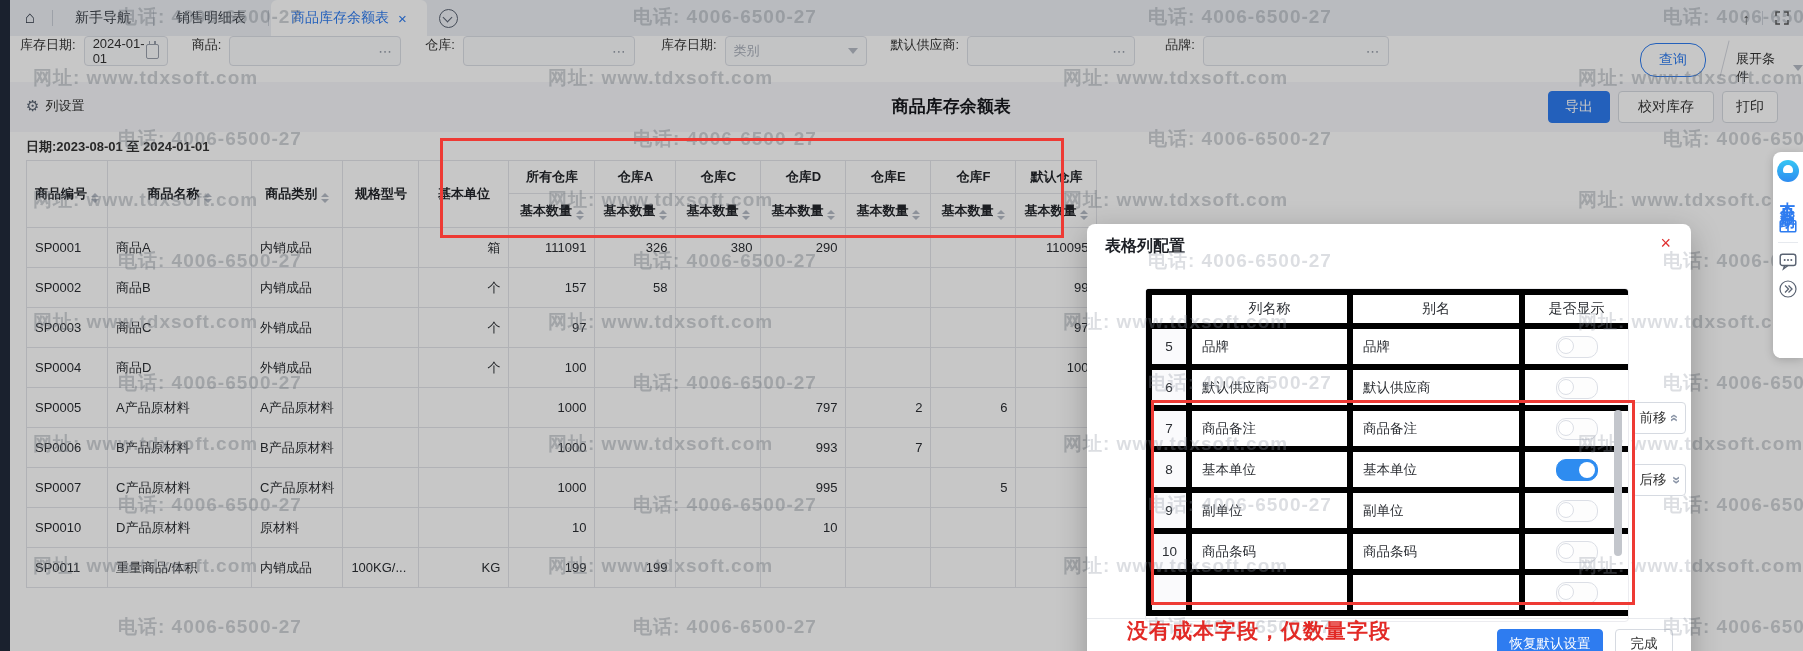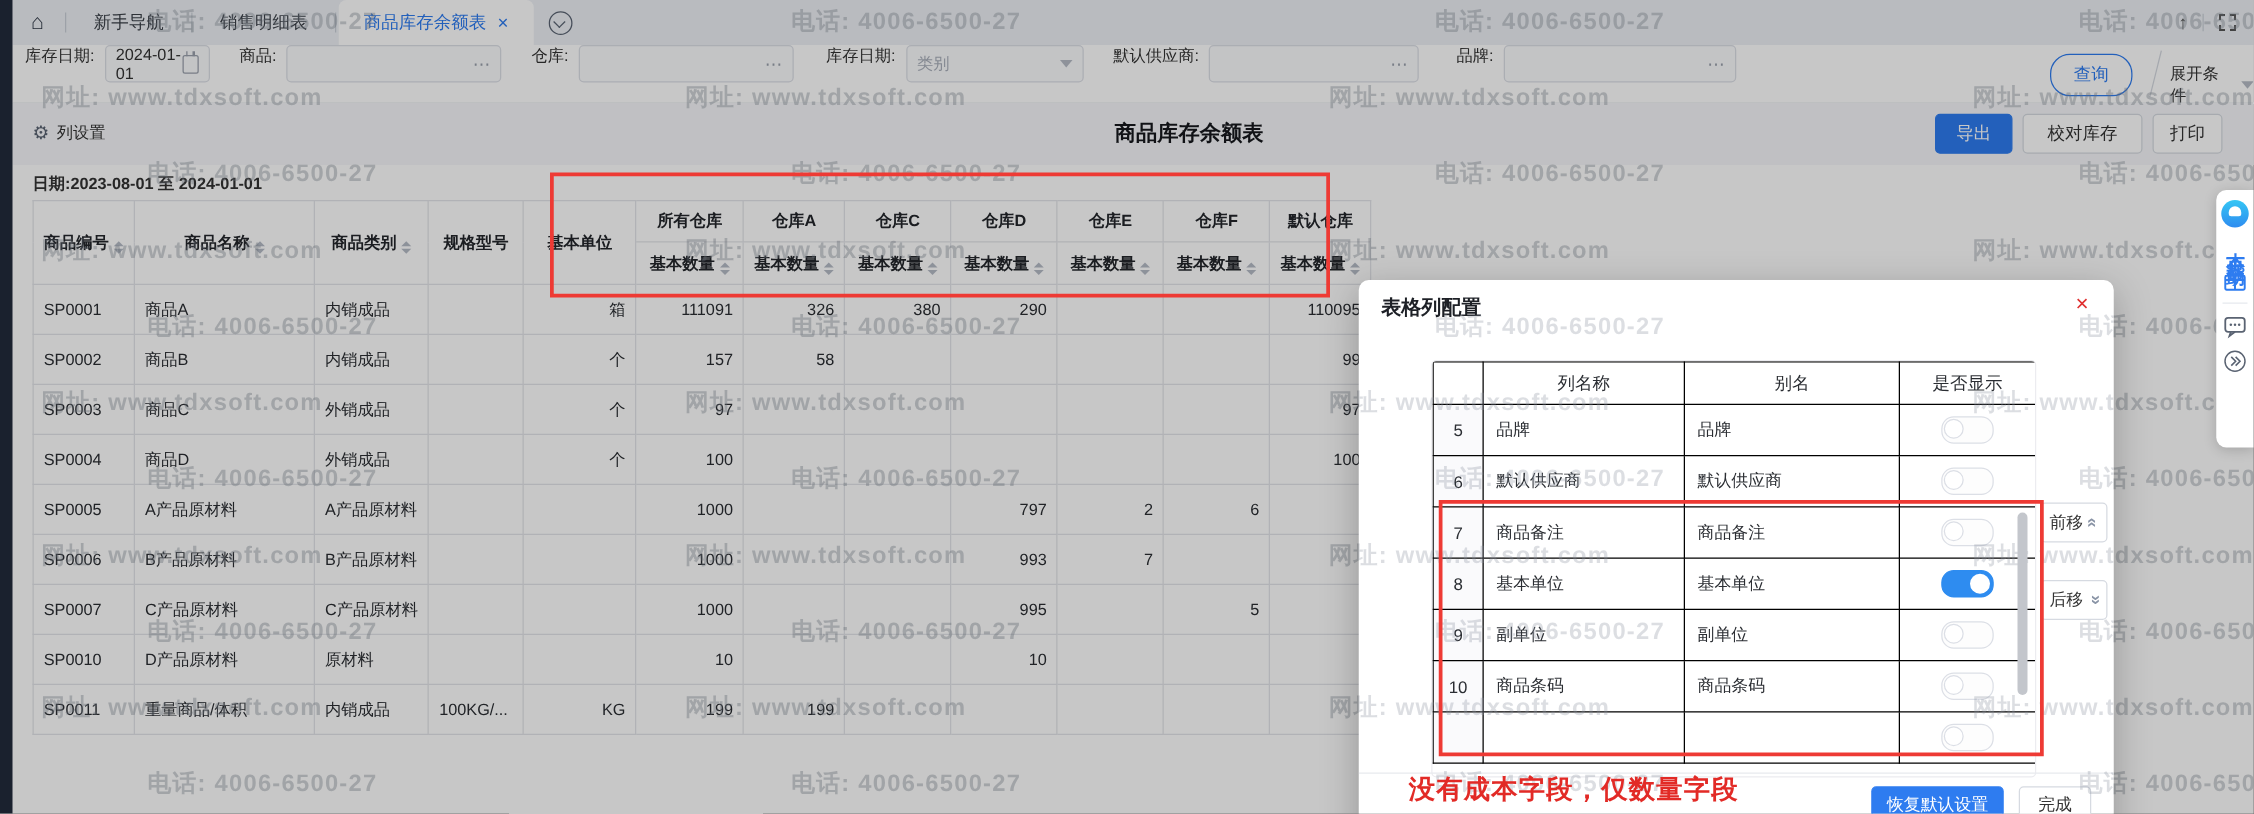--- a/index.html
+++ b/index.html
@@ -79,21 +79,21 @@
   .anno-text{position:absolute;left:1127px;top:617px;color:#e22a26;font-size:21px;
     font-weight:bold;z-index:30;letter-spacing:1px;}
   
   .modal{position:absolute;left:1087px;top:224px;width:604px;height:477px;background:#fff;
     border-radius:8px;box-shadow:0 8px 30px rgba(0,0,0,.25);z-index:20;overflow:hidden;}
   .modal-title{position:absolute;left:18px;top:12px;font-size:16px;font-weight:bold;color:#1d2026;}
   .modal-close{position:absolute;right:20px;top:10px;color:#e03030;font-size:18px;line-height:18px;}
   .mlist{position:absolute;left:58px;top:64px;width:482px;height:332px;overflow:hidden;
     border:1px solid #ececf0;border-radius:4px;}
   table.mtab{border-collapse:collapse;table-layout:fixed;width:482px;}
-  table.mtab th,table.mtab td{border:1px solid #000000;box-sizing:border-box;white-space:nowrap;overflow:hidden;}
+  table.mtab th,table.mtab td{border:6px solid #000000;box-sizing:border-box;white-space:nowrap;overflow:hidden;}
   table.mtab th{height:34px;font-weight:normal;color:#2b2e33;font-size:14px;background:#fff;}
   table.mtab td{height:41px;font-size:13.5px;color:#2b2e33;padding:0 10px;}
   td.mno{color:#8a8f98;text-align:center;background:#fafafc;padding:0;}
   td.mtoggle{text-align:center;}
   .toggle{display:inline-block;width:40px;height:20px;border-radius:10px;position:relative;vertical-align:middle;}
   .toggle.off{background:#fdfdfd;border:1px solid #dcdfe6;}
   .toggle.off:after{content:"";position:absolute;left:1px;top:1px;width:16px;height:16px;
     border-radius:50%;background:#fff;border:1px solid #dcdfe6;box-sizing:border-box;}
   .toggle.on{background:#2e8cf0;border:1px solid #2e8cf0;}
   .toggle.on:after{content:"";position:absolute;right:2px;top:2px;width:16px;height:16px;border-radius:50%;background:#fff;}

